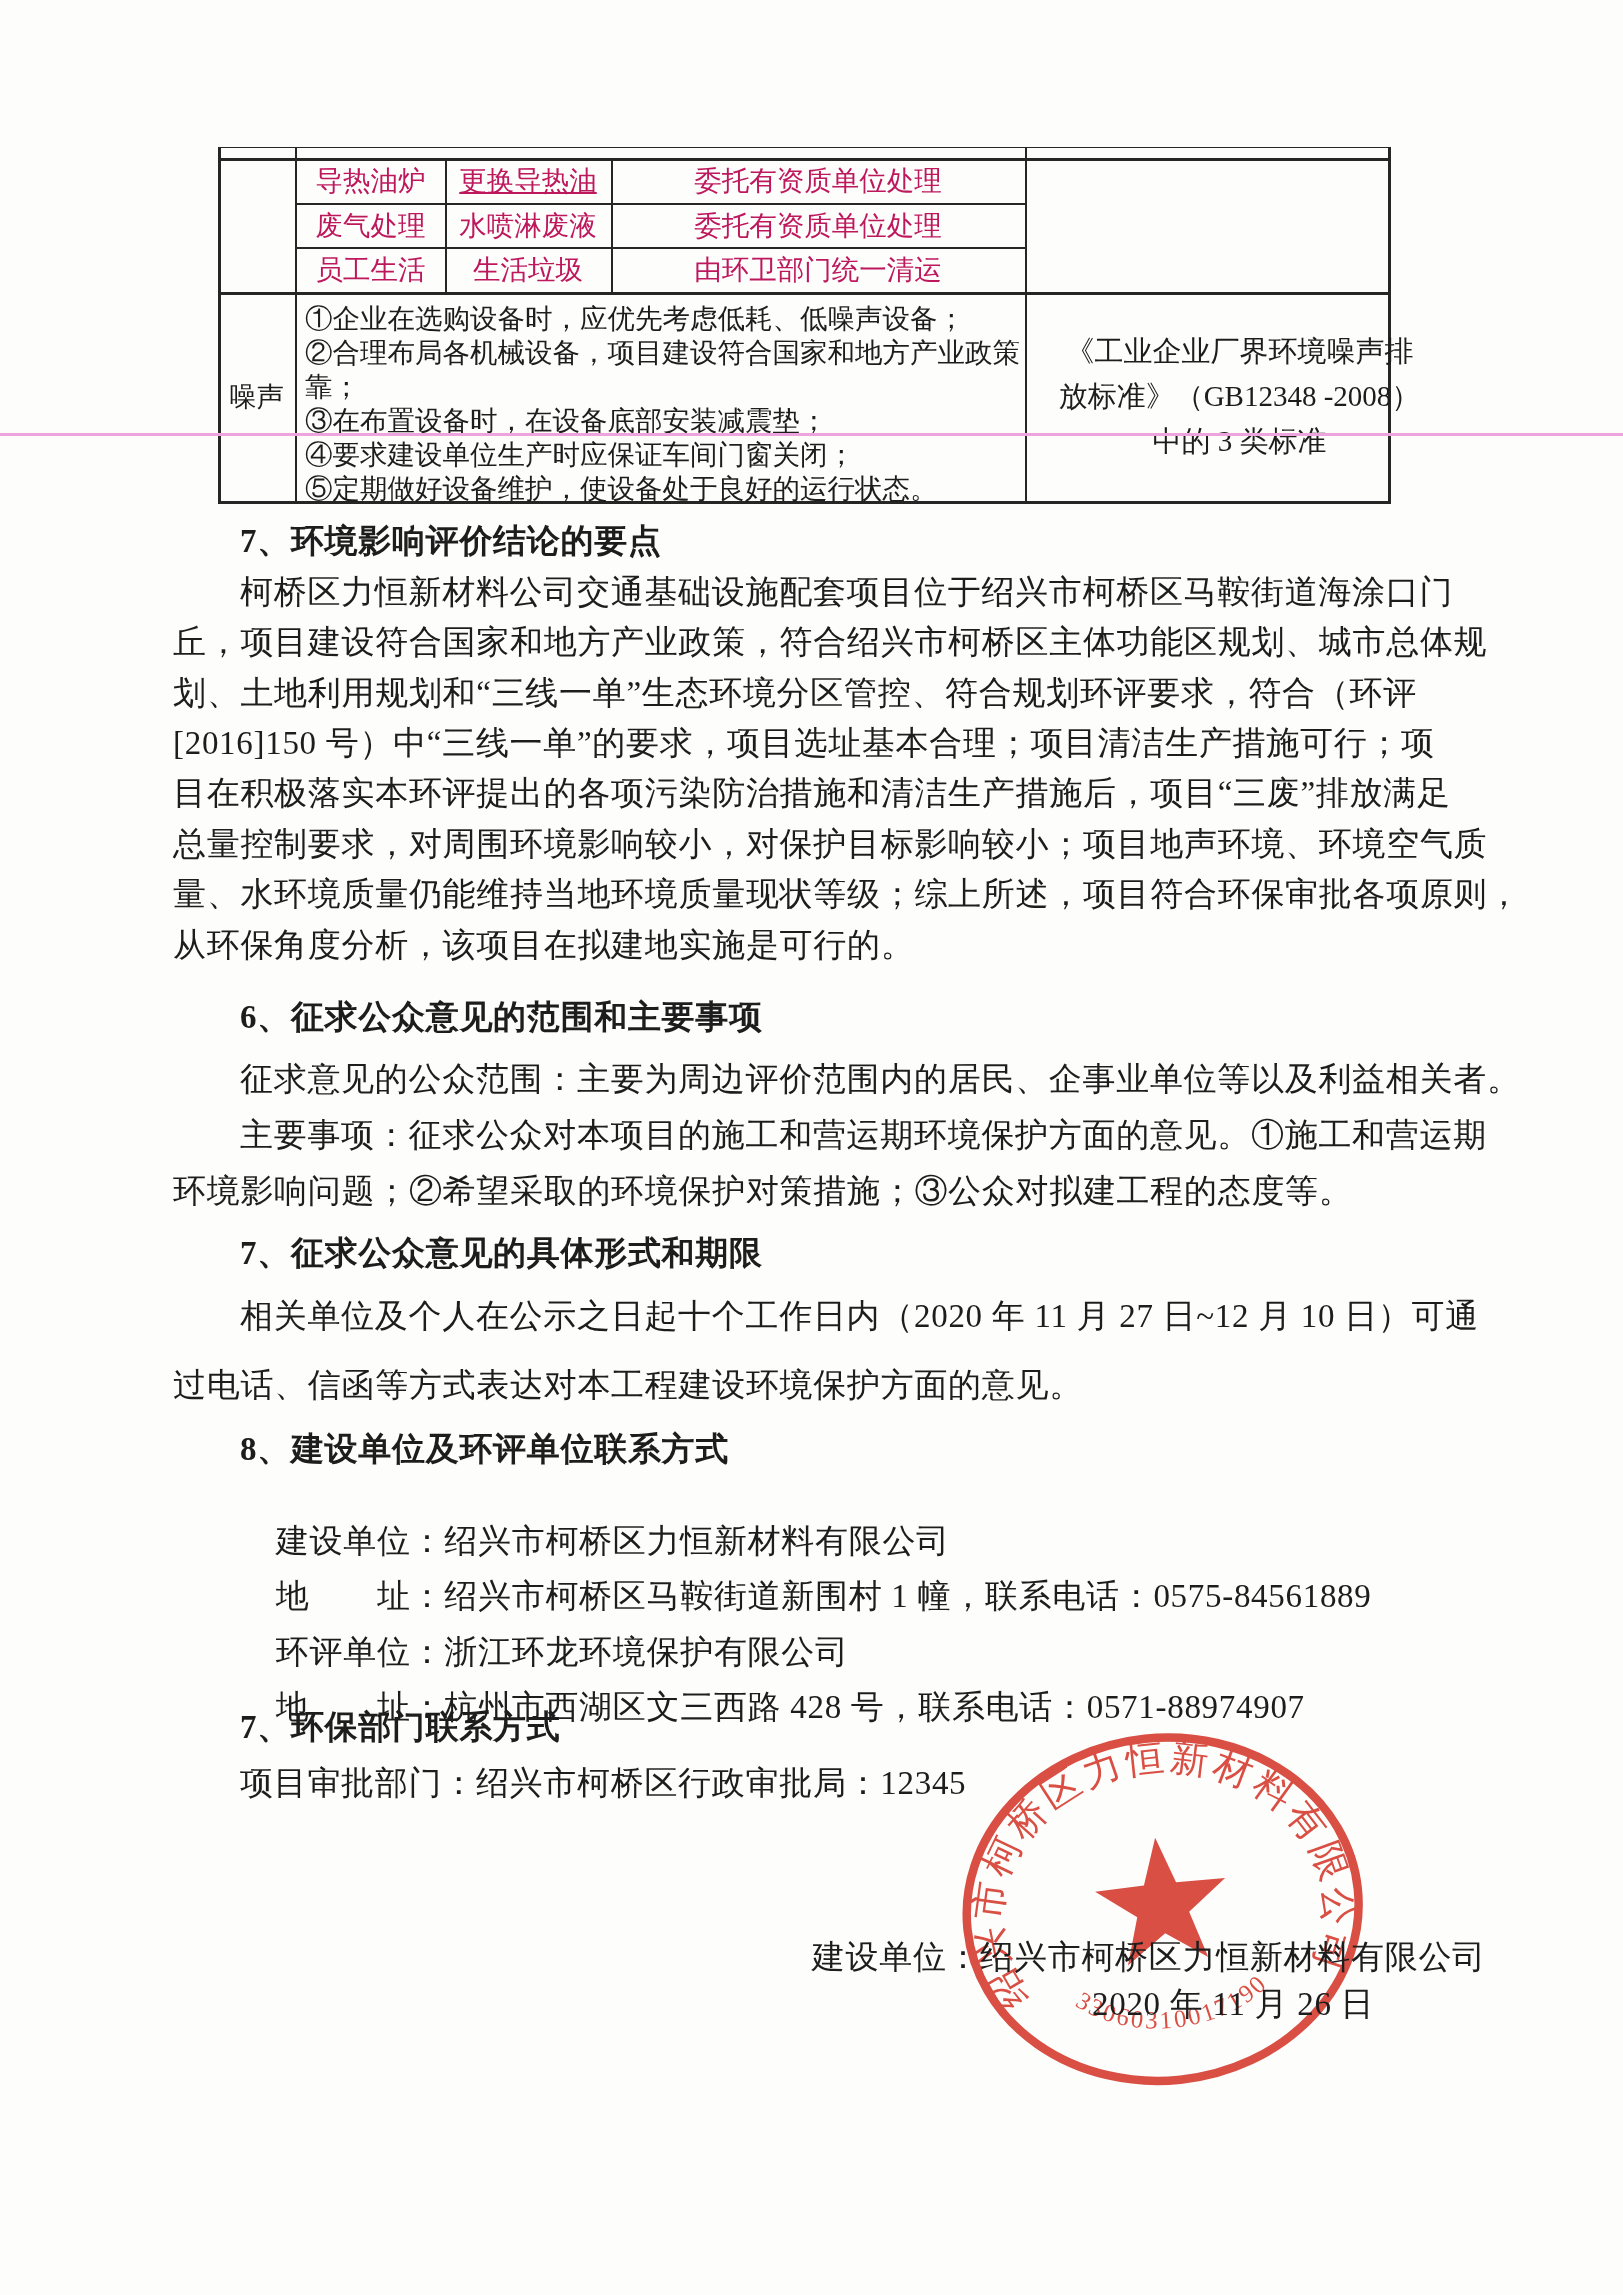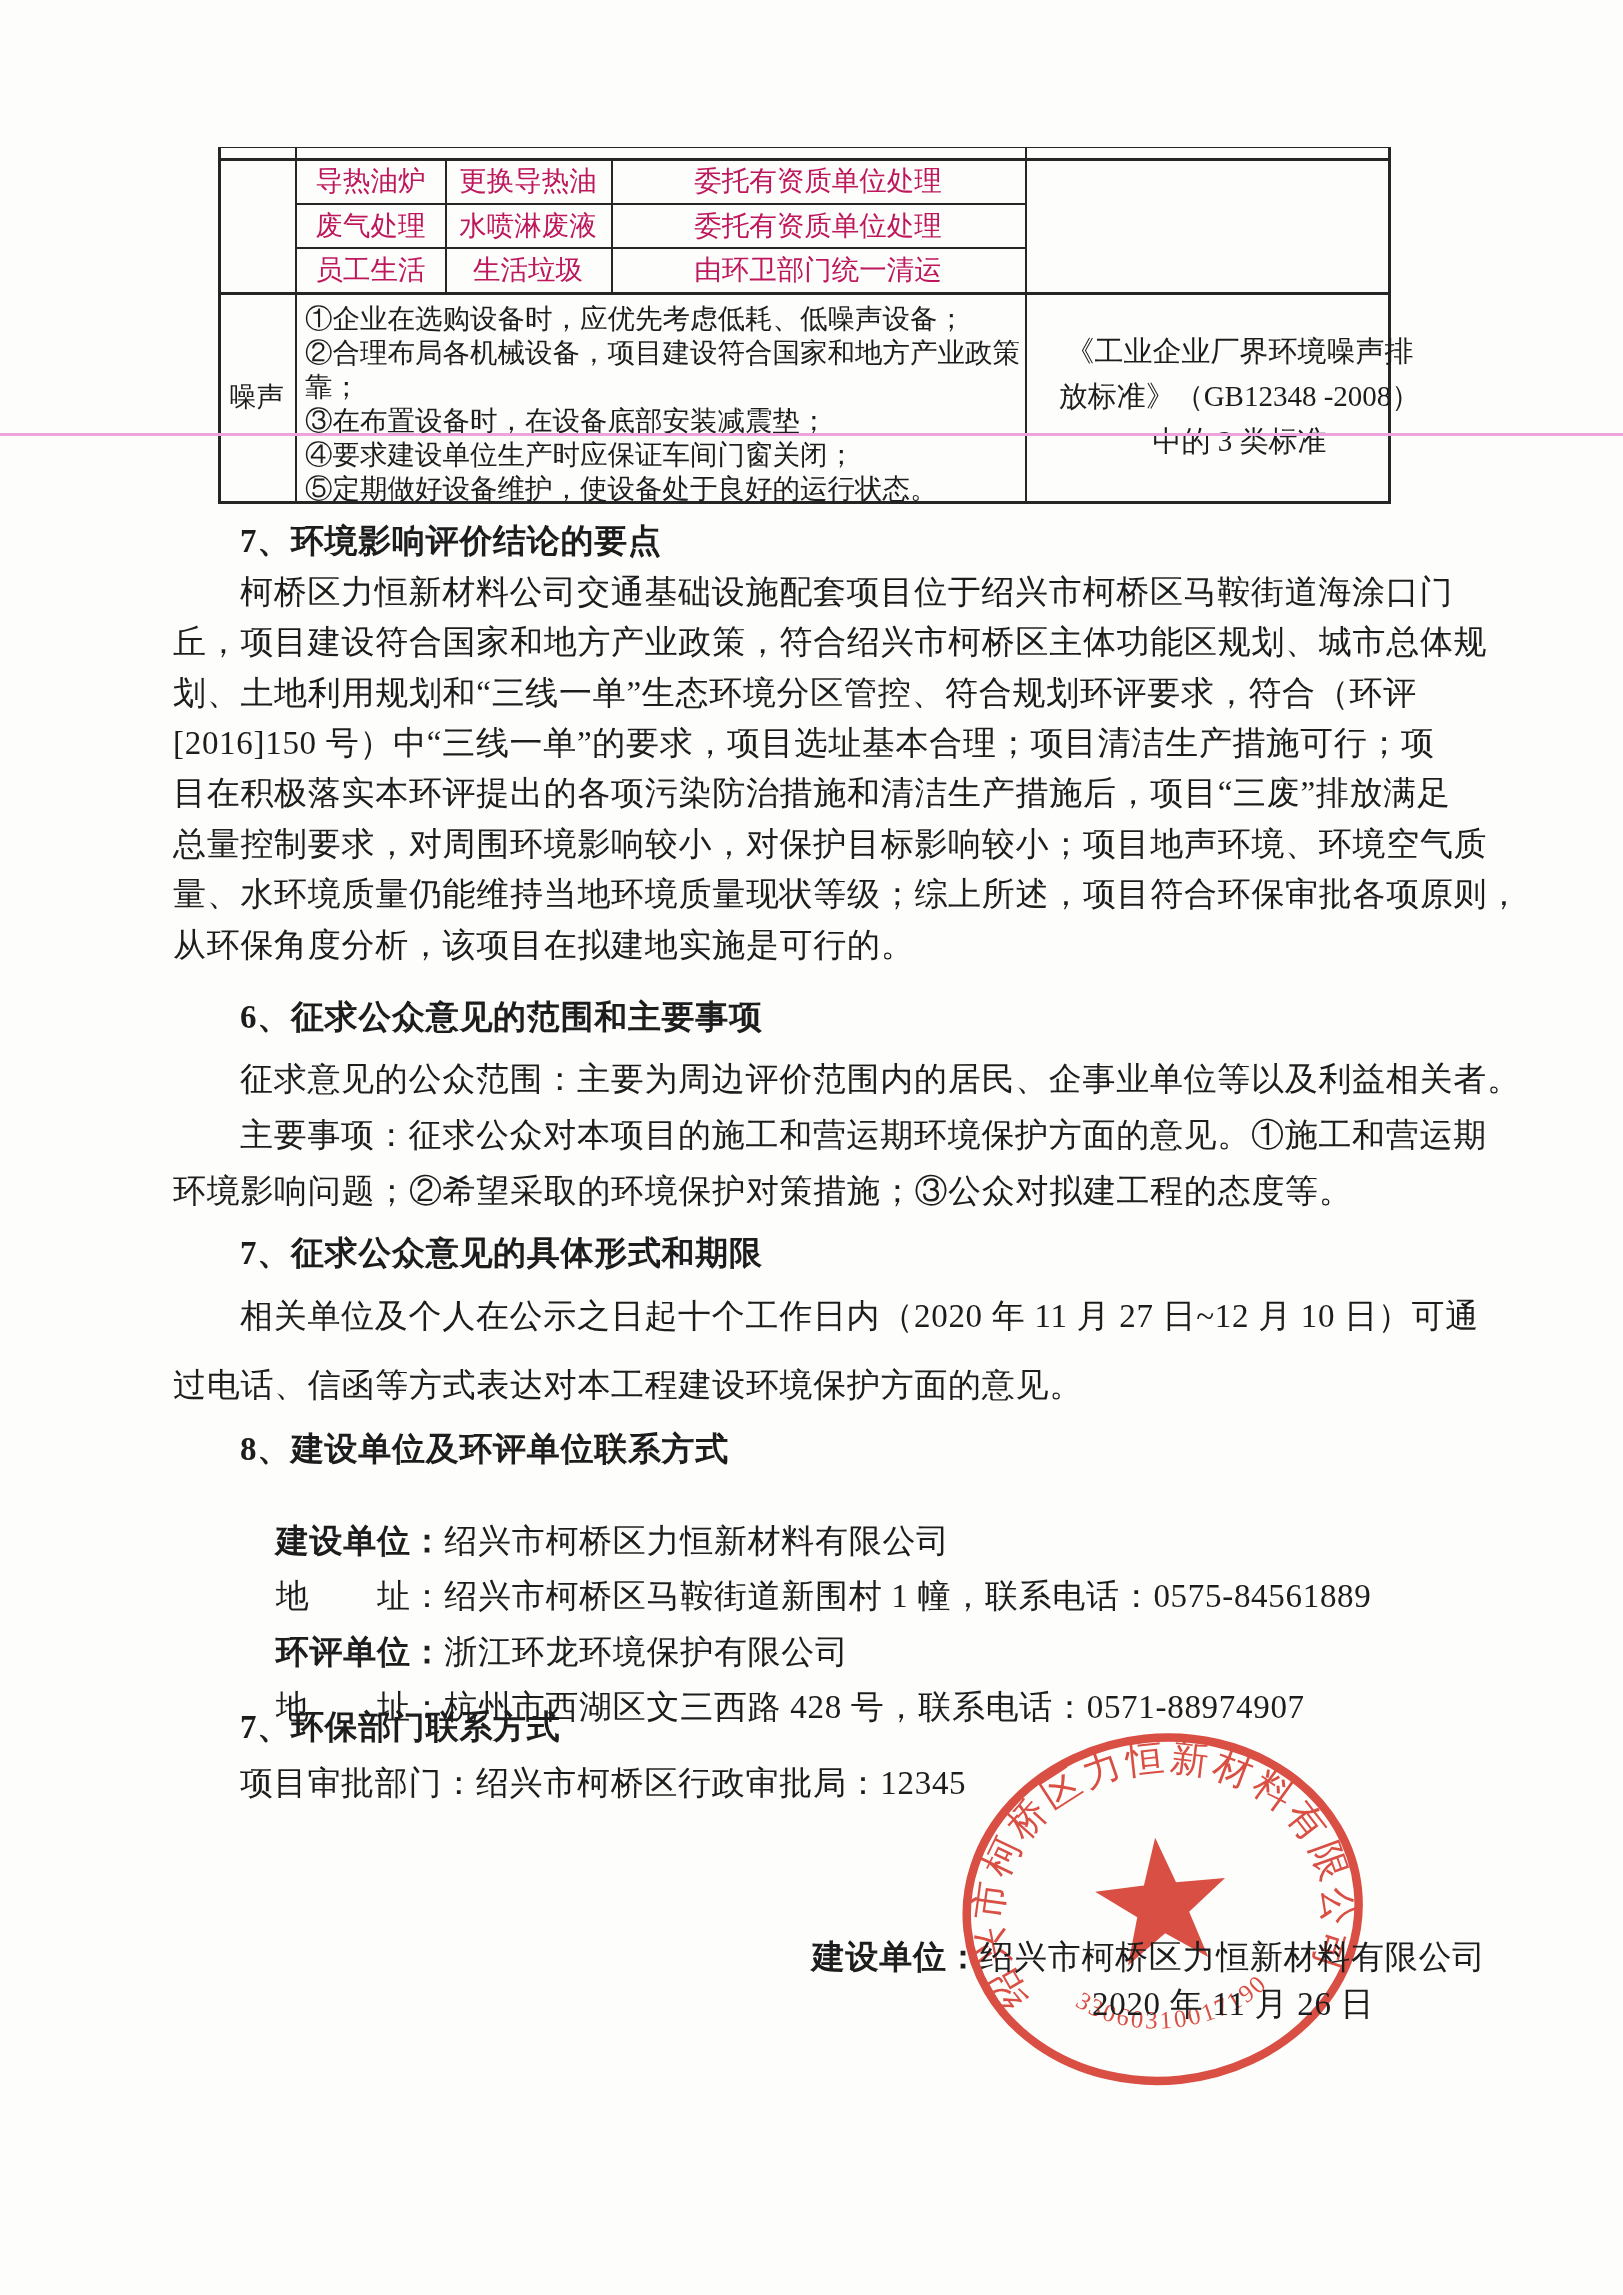--- a/index.html
+++ b/index.html
@@ -19,21 +19,21 @@
     display:flex;flex-direction:column;justify-content:center;align-items:center;
     font-size:29px;line-height:45px;text-align:center;white-space:pre;
   }
   .noiselabel{
     position:absolute;left:218px;top:292px;width:77px;height:209px;
     display:flex;align-items:center;justify-content:center;font-size:27.5px;white-space:pre;
   }
   .bodyline{position:absolute;left:173px;font-size:33px;line-height:39px;white-space:pre;letter-spacing:0.7px;}
   .ind{left:240px;}
   .hd{font-weight:700;}
-  .b{font-weight:700;}
+  .b{font-weight:400;}
   .pinkline{position:absolute;left:0;width:1623px;height:2.6px;}
   .sig{position:absolute;font-size:33px;white-space:pre;letter-spacing:0.7px;z-index:5;}
   .stamp{position:absolute;left:957px;top:1729px;width:412px;height:367px;
          transform:rotate(-6deg);opacity:0.88;mix-blend-mode:multiply;z-index:3;}
 </style>
 </head>
 <body>
 
 <div class="page">
 
@@ -46,21 +46,21 @@
     <div class="tline" style="left:218px;top:292px;width:1172px;height:2.6px;"></div>
     <div class="tline" style="left:218px;top:501px;width:1172px;height:3.3px;"></div>
     <div class="tline" style="left:218px;top:147px;width:2.6px;height:357px;"></div>
     <div class="tline" style="left:295px;top:147px;width:2px;height:357px;"></div>
     <div class="tline" style="left:445px;top:158px;width:2px;height:134px;"></div>
     <div class="tline" style="left:611px;top:158px;width:2px;height:134px;"></div>
     <div class="tline" style="left:1025px;top:147px;width:2px;height:357px;"></div>
     <div class="tline" style="left:1388px;top:147px;width:2.6px;height:357px;"></div>
 
     <div class="cell" style="left:295px;top:158px;width:151px;height:45px;line-height:45px;">导热油炉</div>
-    <div class="cell" style="left:445px;top:158px;width:166px;height:54px;line-height:45px;">更换导热油</div>
+    <div class="cell" style="left:445px;top:158px;width:166px;height:54px;line-height:45px;text-decoration:underline;">更换导热油</div>
     <div class="cell" style="left:611px;top:158px;width:414px;height:45px;line-height:45px;">委托有资质单位处理</div>
 
     <div class="cell" style="left:295px;top:203px;width:151px;height:45px;line-height:45px;">废气处理</div>
     <div class="cell" style="left:445px;top:203px;width:166px;height:45px;line-height:45px;">水喷淋废液</div>
     <div class="cell" style="left:611px;top:203px;width:414px;height:45px;line-height:45px;">委托有资质单位处理</div>
 
     <div class="cell" style="left:295px;top:247px;width:151px;height:45px;line-height:45px;">员工生活</div>
     <div class="cell" style="left:445px;top:247px;width:166px;height:45px;line-height:45px;">生活垃圾</div>
     <div class="cell" style="left:611px;top:247px;width:414px;height:45px;line-height:45px;">由环卫部门统一清运</div>
 

